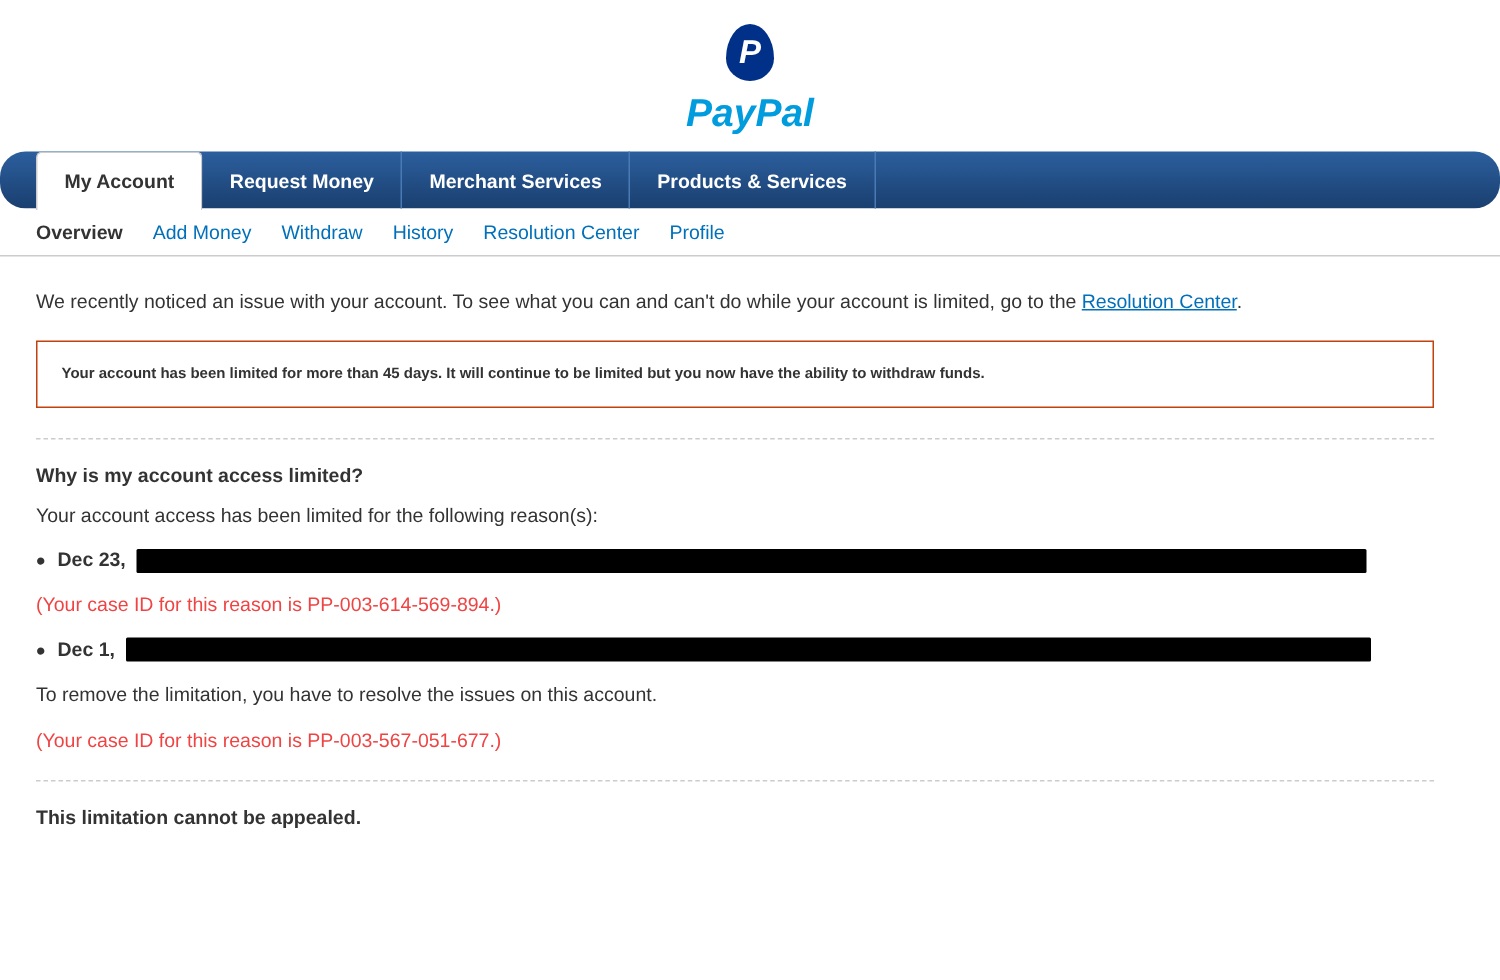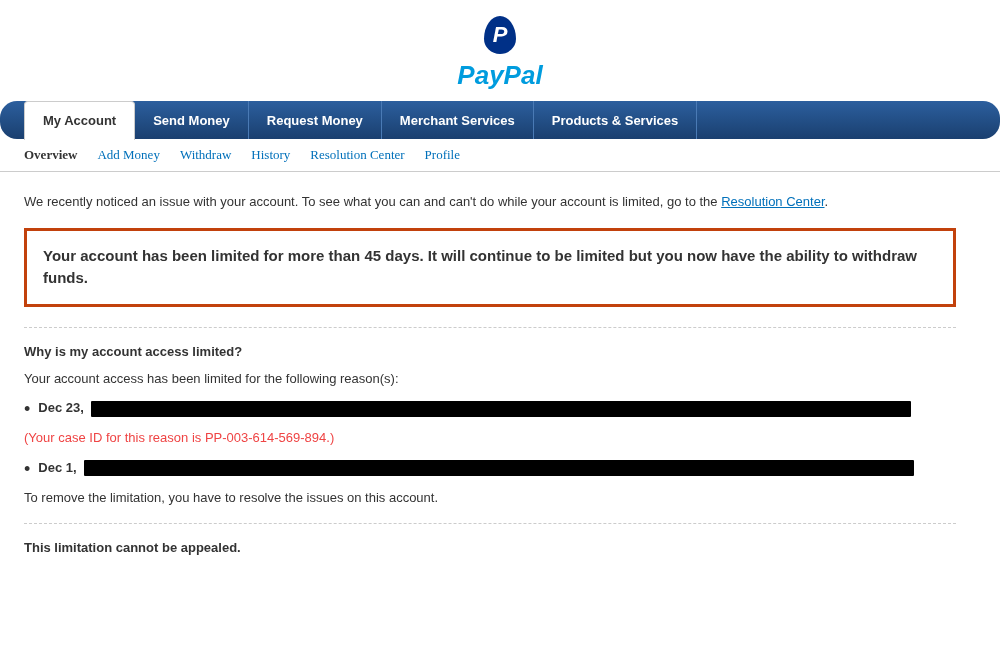--- a/index.html
+++ b/index.html
@@ -83,21 +83,20 @@
       padding: 6px 24px;
       gap: 20px;
       background: #fff;
     }
     .secondary-nav .sec-tab {
       font-size: 13px;
       color: #0070ba;
       text-decoration: none;
       cursor: pointer;
       padding: 2px 0;
-      font-family: Liberation Serif, serif;
     }
     .secondary-nav .sec-tab.active {
       color: #333;
       font-weight: bold;
       text-decoration: none;
       cursor: default;
     }
 
     
     .main-content {
@@ -111,24 +110,24 @@
       margin-bottom: 16px;
       line-height: 1.5;
     }
     .notice-text a {
       color: #0070ba;
       text-decoration: underline;
       cursor: pointer;
     }
 
     .warning-box {
-      border: 3px solid #c2410c;
+      border: 1px solid #c2410c;
       padding: 14px 16px;
       margin-bottom: 20px;
-      font-size: 15px;
+      font-size: 10px;
       color: #333;
       line-height: 1.5;
     }
     .warning-box strong {
       font-weight: bold;
     }
 
     .divider {
       border: none;
       border-top: 1px dashed #ccc;
@@ -196,21 +195,20 @@
   <div class="paypal-logo">
     <div class="paypal-p"></div>
     <div class="paypal-text">
       <span>Pay</span><span style="color:#009cde;">Pal</span>
     </div>
   </div>
 </div>
 
 <nav class="primary-nav">
   <a class="nav-tab active">My Account</a>
-  <a class="nav-tab">Send Money</a>
   <a class="nav-tab">Request Money</a>
   <a class="nav-tab">Merchant Services</a>
   <a class="nav-tab">Products &amp; Services</a>
 </nav>
 
 <nav class="secondary-nav">
   <a class="sec-tab active">Overview</a>
   <a class="sec-tab">Add Money</a>
   <a class="sec-tab">Withdraw</a>
   <a class="sec-tab">History</a>
@@ -246,18 +244,19 @@
   <div class="bullet-item">
     <span class="bullet-dot">•</span>
     <div class="bullet-content">
       <span class="bullet-date">Dec 1,</span>
       <span class="redacted-bar" style="width:830px; margin-left:4px;"></span>
     </div>
   </div>
 
   <p class="body-text">To remove the limitation, you have to resolve the issues on this account.</p>
 
+  <p class="case-id">(Your case ID for this reason is PP-003-567-051-677.)</p>
 
   <hr class="divider">
 
   <p class="bottom-note">This limitation cannot be appealed.</p>
 
 </div>
 
 </body></html>

